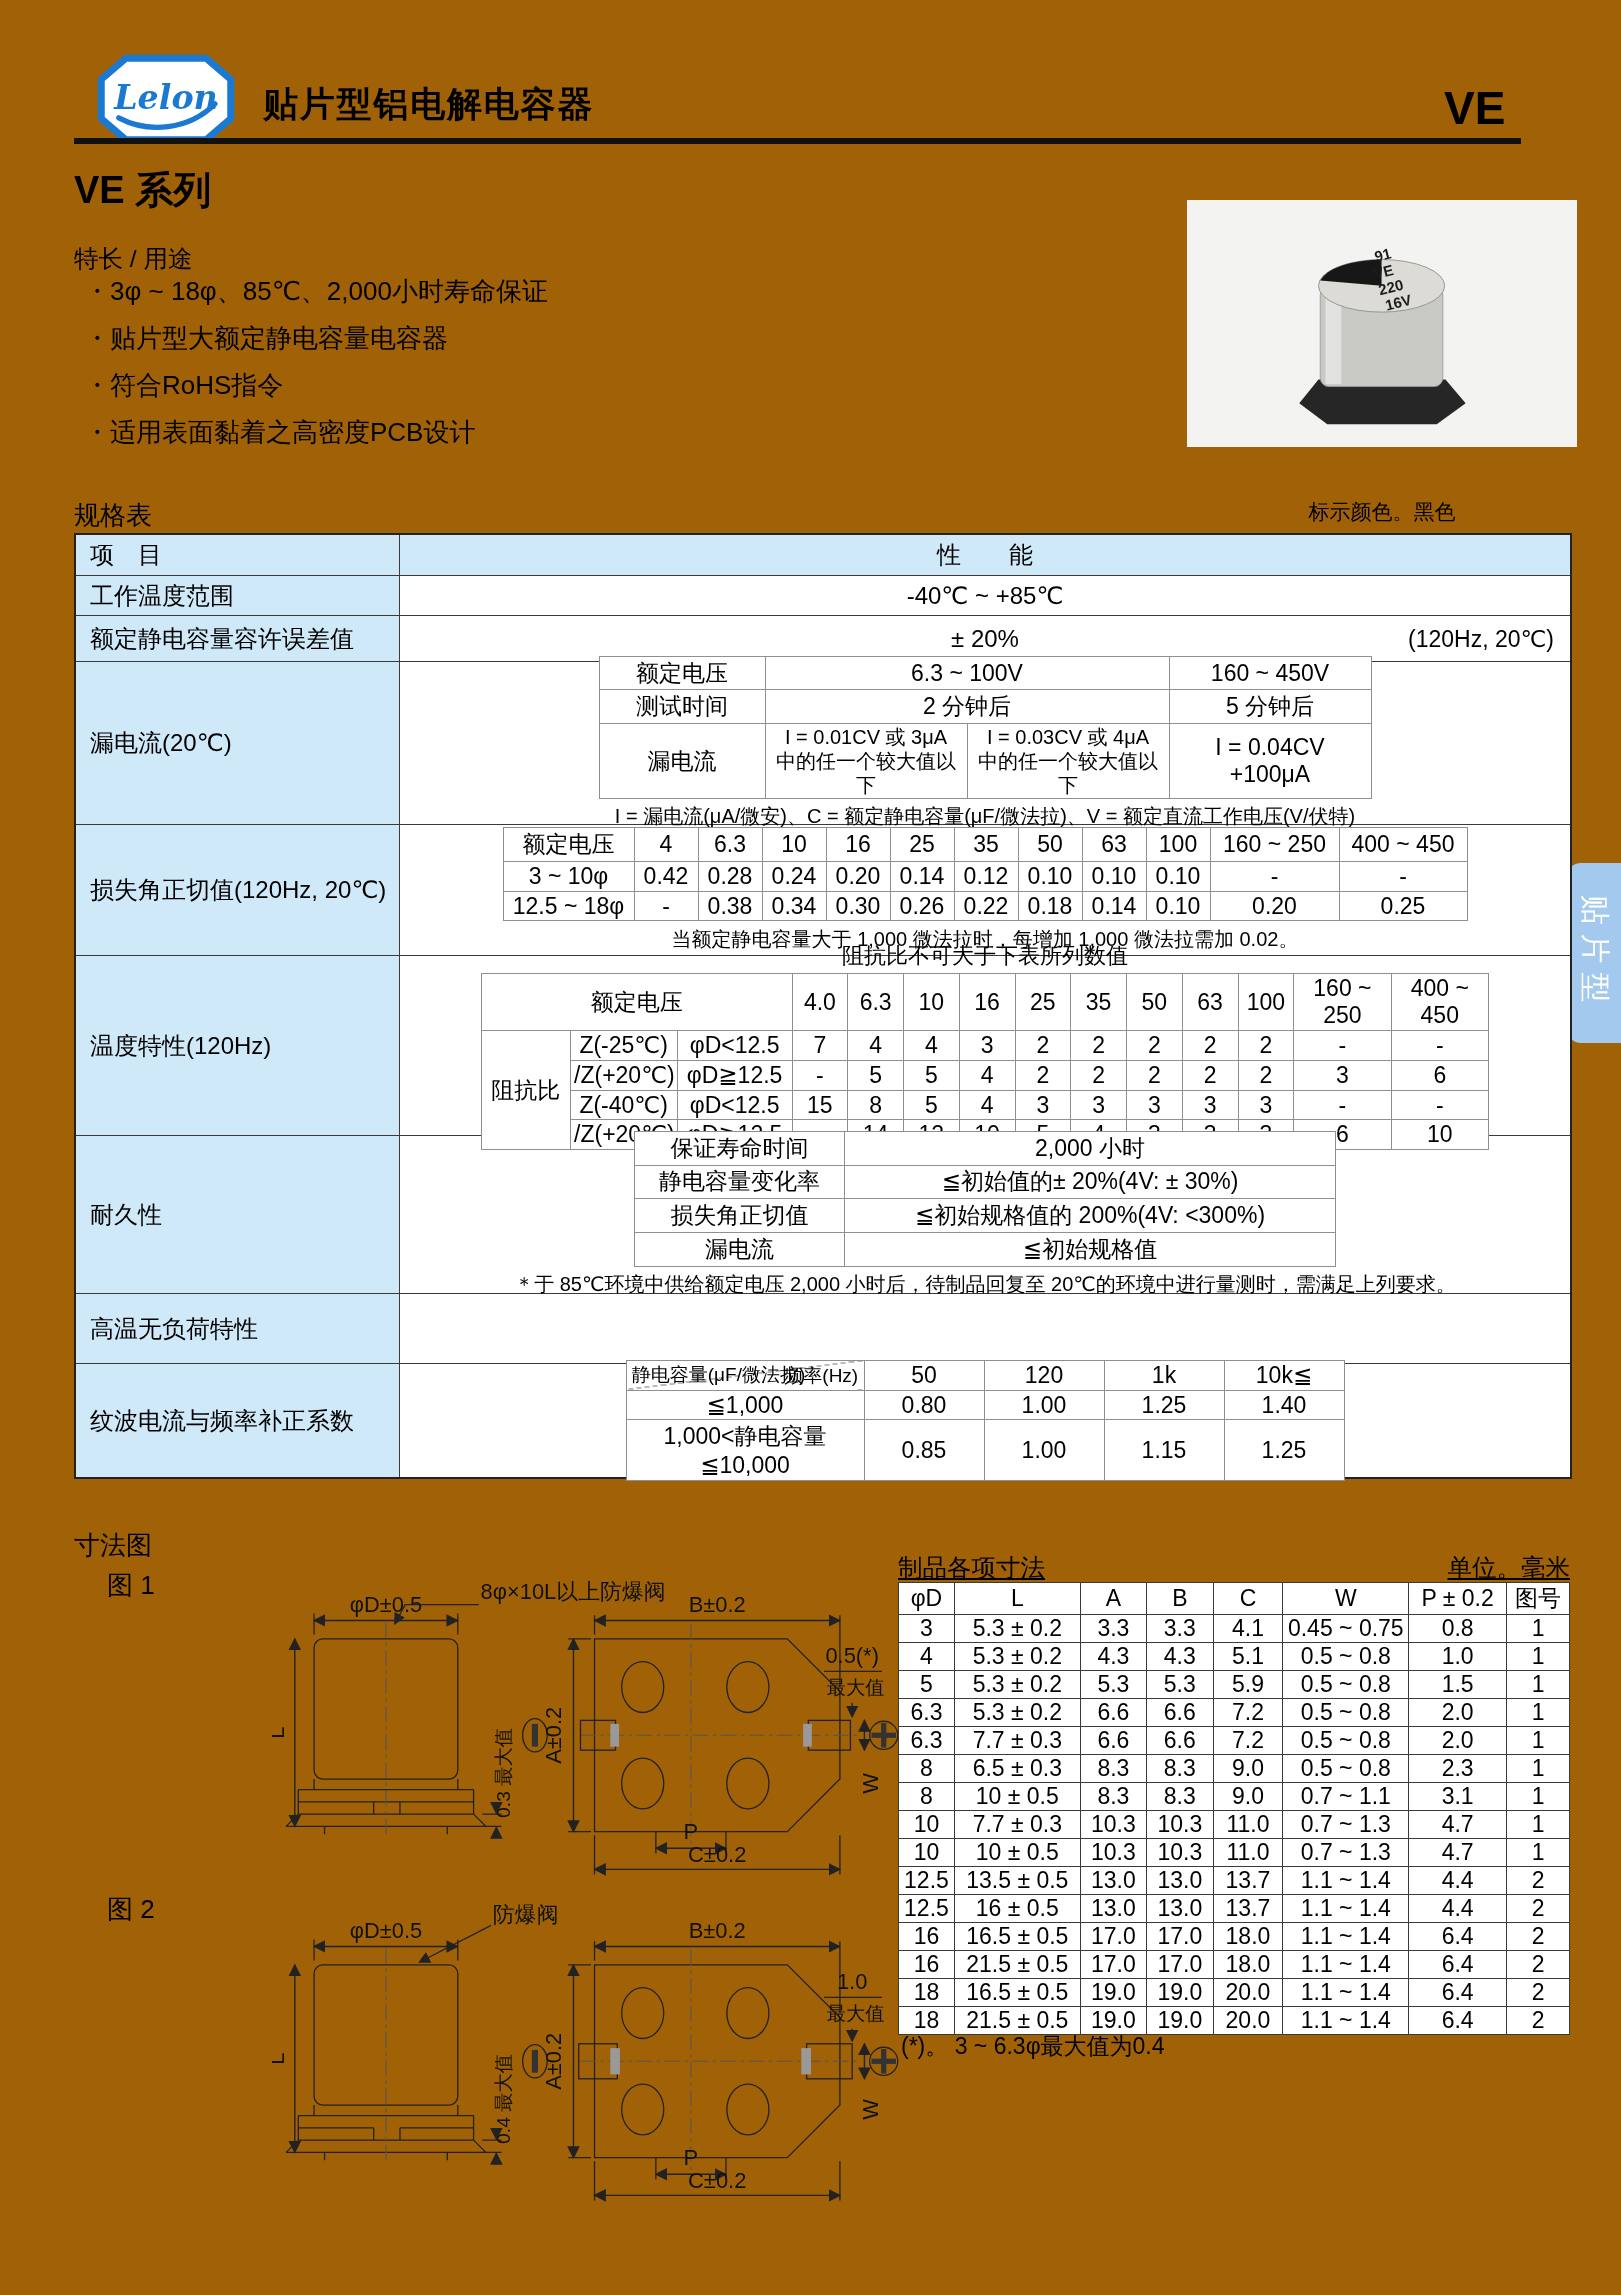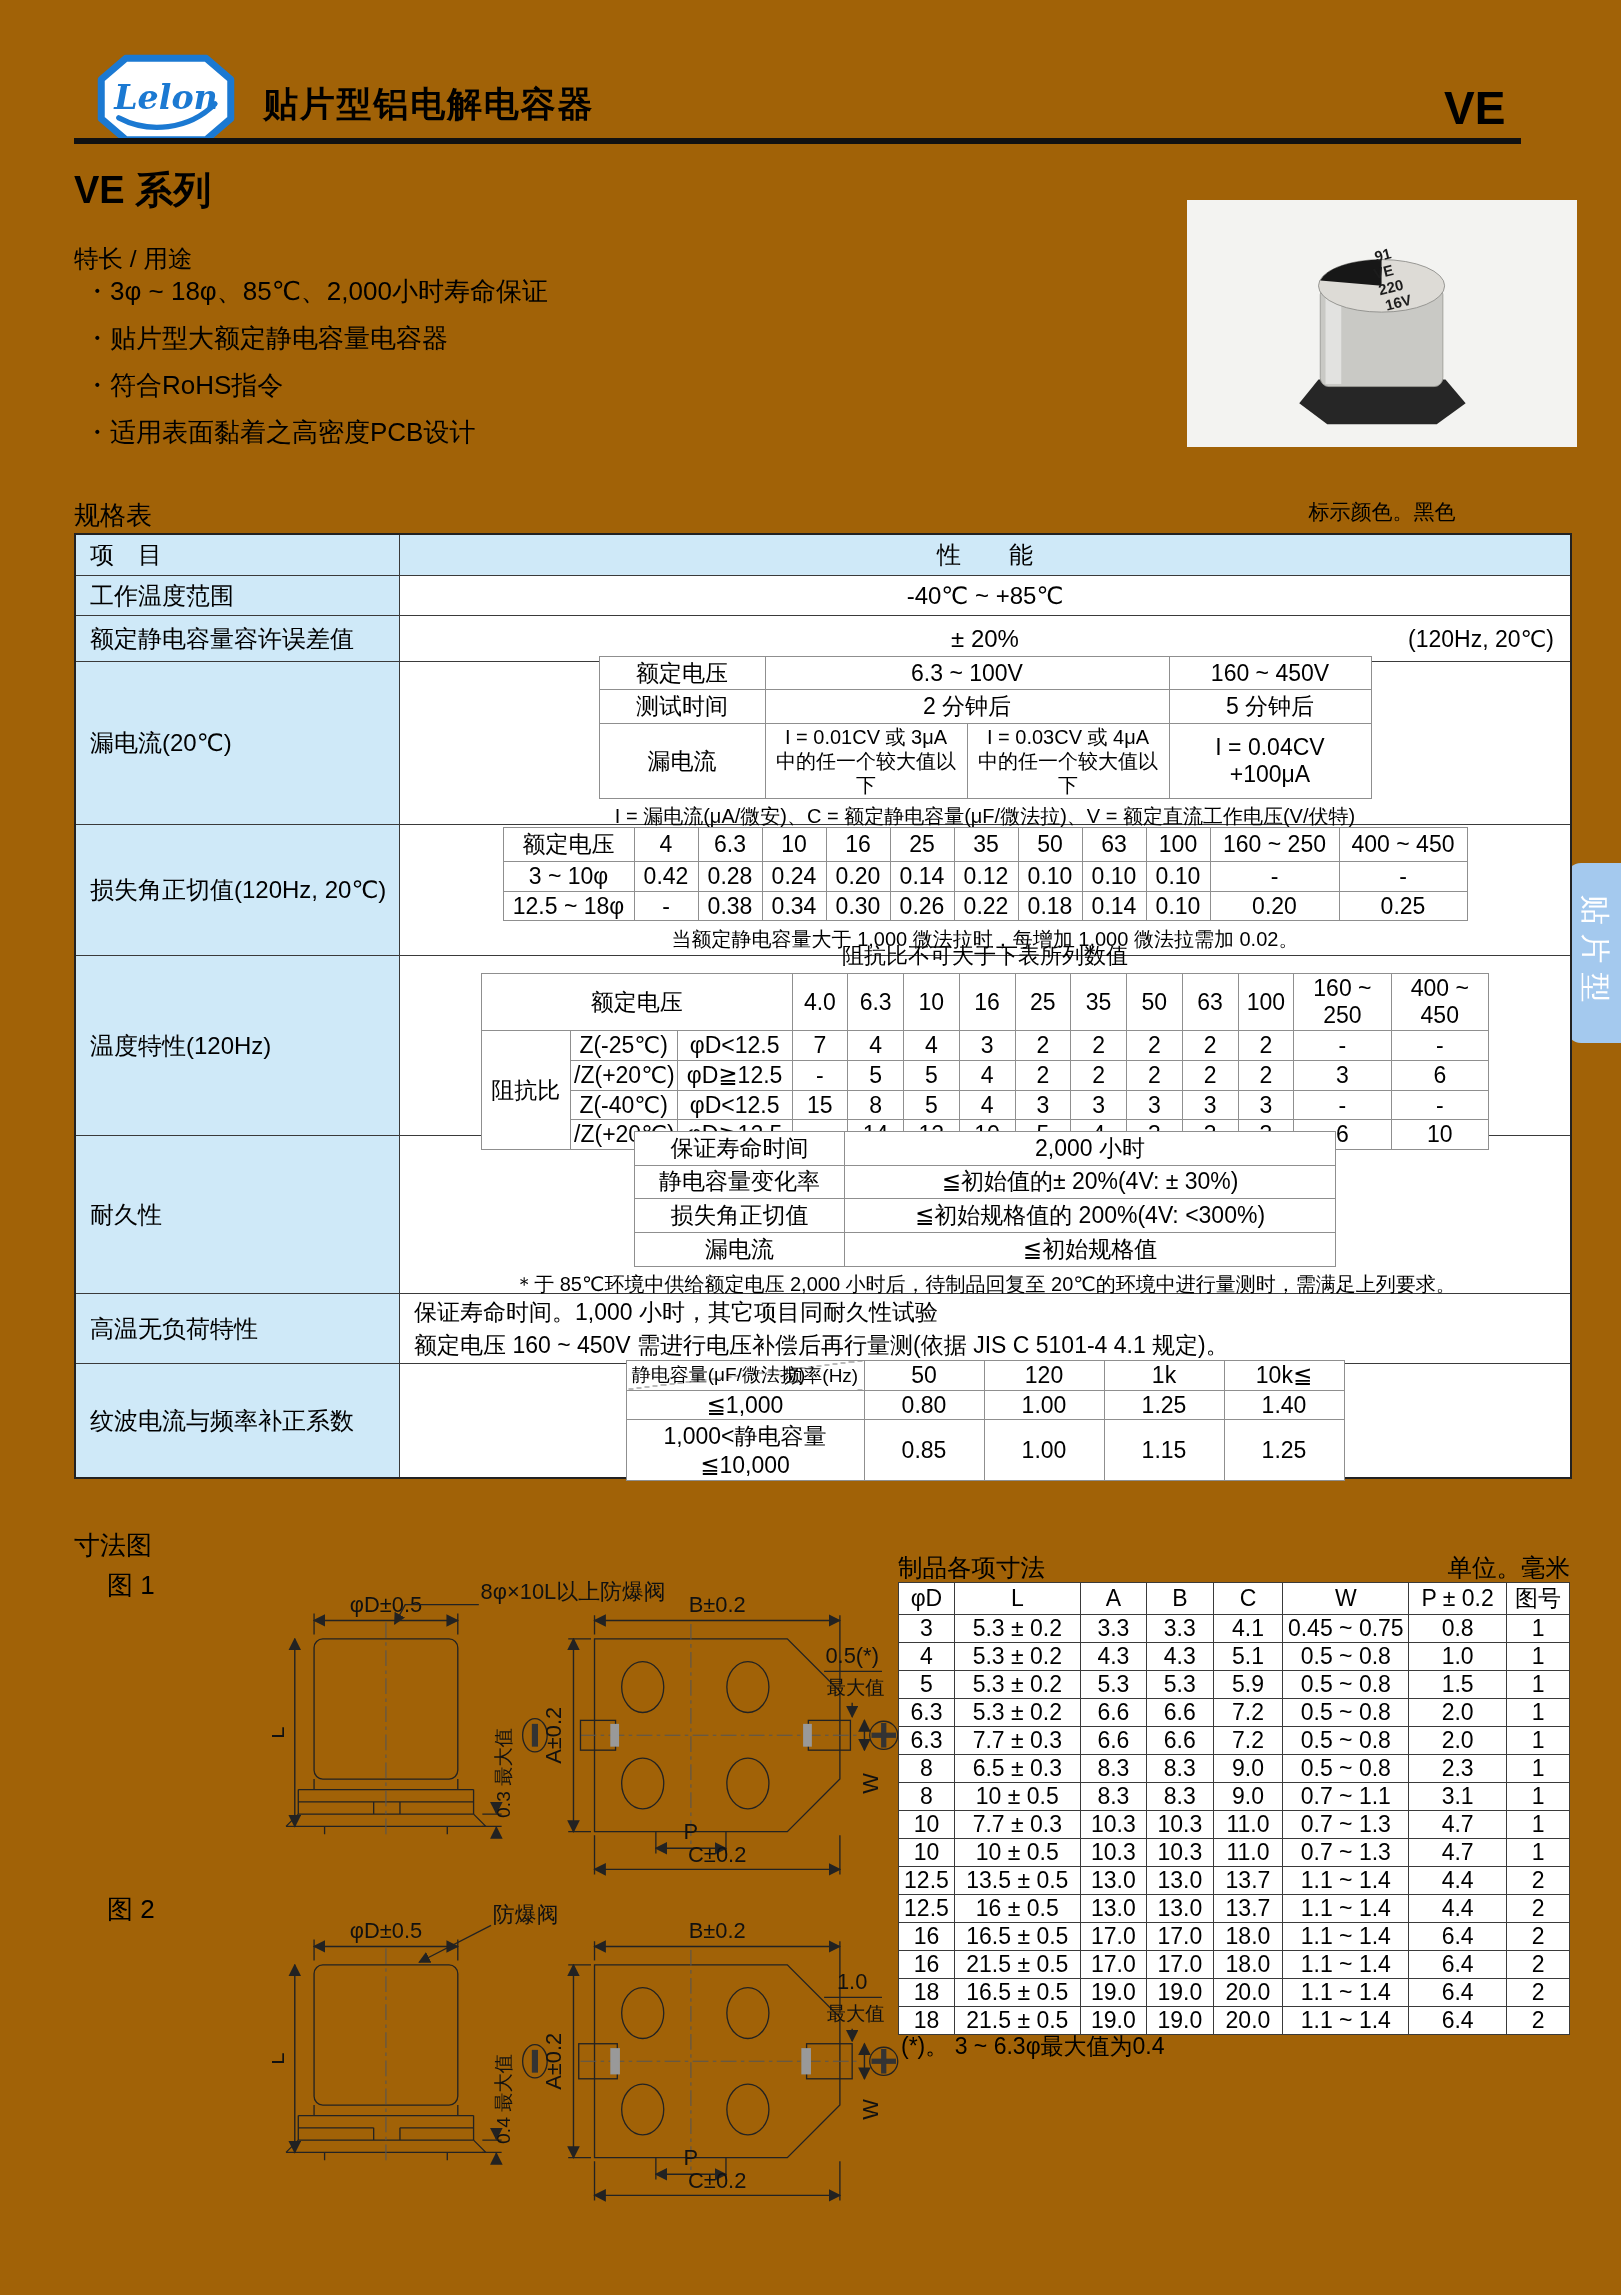--- a/index.html
+++ b/index.html
@@ -44,21 +44,21 @@
   .tan-t td{height:30px;}
   .tc-t td{height:31px;font-size:22px;}
   .end-t td{height:29px;}
   .rip-t td{height:32px;}
   td.diag{position:relative;height:47px;padding:0;
      background:linear-gradient(to bottom right,transparent 49.5%,#777 49.5%,#777 50.6%,transparent 50.6%);}
   .diag-top{position:absolute;top:1.8px;right:5.3px;font-size:19px;}
   .diag-bot{position:absolute;bottom:1.8px;left:5.3px;font-size:19px;}
   .shelf-lines{align-items:flex-start;justify-content:center;padding-left:14px;font-size:23px;line-height:33px;}
   
-  .dim-title{left:898px;top:1551px;width:672px;display:flex;justify-content:space-between;font-size:24.5px;}
+  .dim-title{left:898px;top:1551px;width:672px;display:flex;justify-content:space-between;font-size:24.5px;text-decoration:underline;}
   .dim-table{position:absolute;left:898px;top:1582px;width:672px;border-collapse:collapse;table-layout:fixed;background:#fff;}
   .dim-table th,.dim-table td{border:1.8px solid #3a3a3a;text-align:center;font-size:23px;font-weight:400;padding:0 1.8px;}
   .dim-table th{height:28px;} .dim-table td{height:25.4px;}
   .dim-foot{left:901px;top:2031px;font-size:23px;}
   
   .side-tab{left:1567px;top:863px;width:54px;height:180px;background:#a4c9ee;border-radius:14px 0 0 14px;}
   .side-tab span{position:absolute;left:50%;top:50%;transform:translate(-50%,-50%) rotate(90deg);
      color:#fff;font-size:30px;letter-spacing:8.8px;white-space:nowrap;}
   
   .thin{stroke:#222;stroke-width:1.5;fill:none;}
@@ -348,24 +348,20 @@
                 <td>≦初始规格值</td>
               </tr>
             </tbody>
         </table>
         <div class="note">＊于 85℃环境中供给额定电压 2,000 小时后，待制品回复至 20℃的环境中进行量测时，需满足上列要求。</div>
       </div>
     </div>
 
     <div class="srow r-shelf">
       <div class="slabel">高温无负荷特性</div>
-      <div class="scontent shelf-lines">
-        <div>保证寿命时间。1,000 小时，其它项目同耐久性试验</div>
-        <div>额定电压 160 ~ 450V 需进行电压补偿后再行量测(依据 JIS C 5101-4 4.1 规定)。</div>
-      </div>
     </div>
 
     <div class="srow r-rip">
       <div class="slabel">纹波电流与频率补正系数</div>
       <div class="scontent">
         <table class="inner rip-t" style="width:718px">
           <colgroup>
               <col style="width:238px">
               <col style="width:120px">
               <col style="width:120px">

